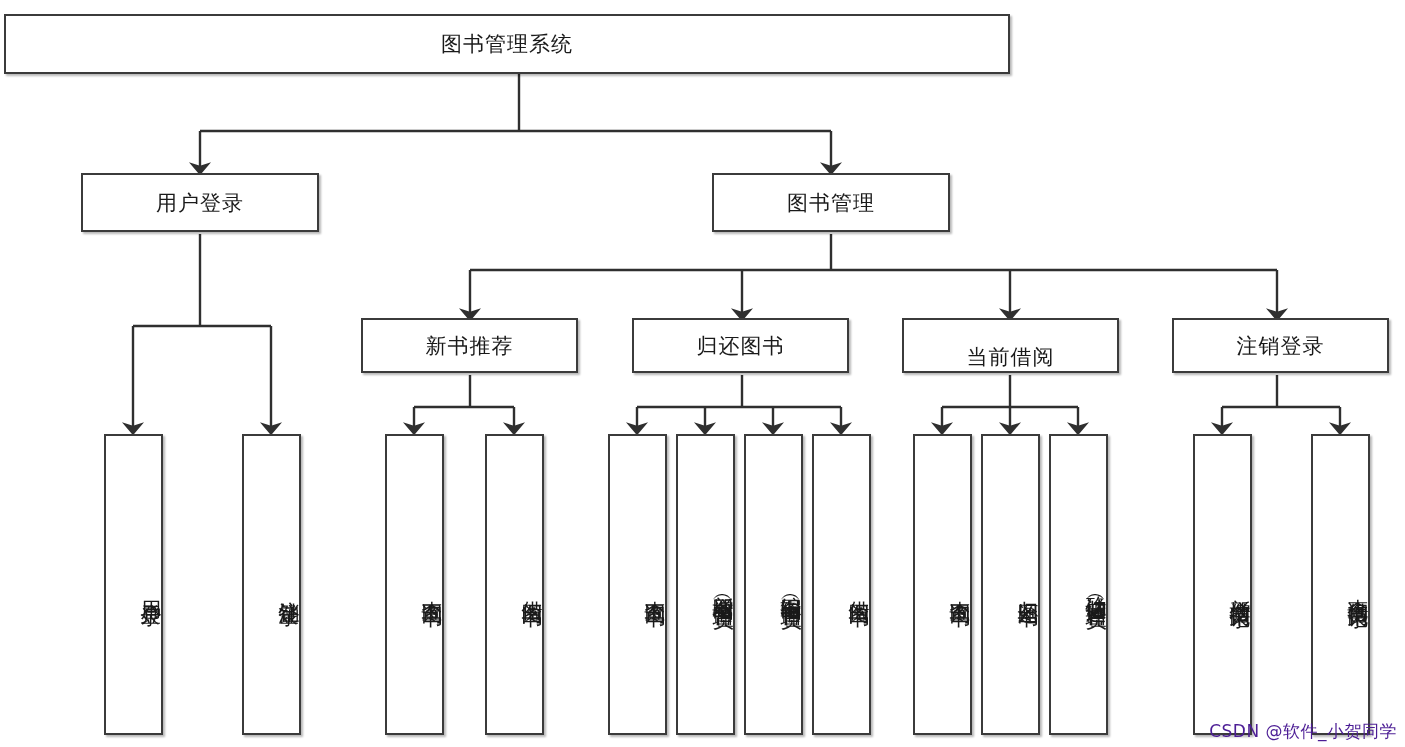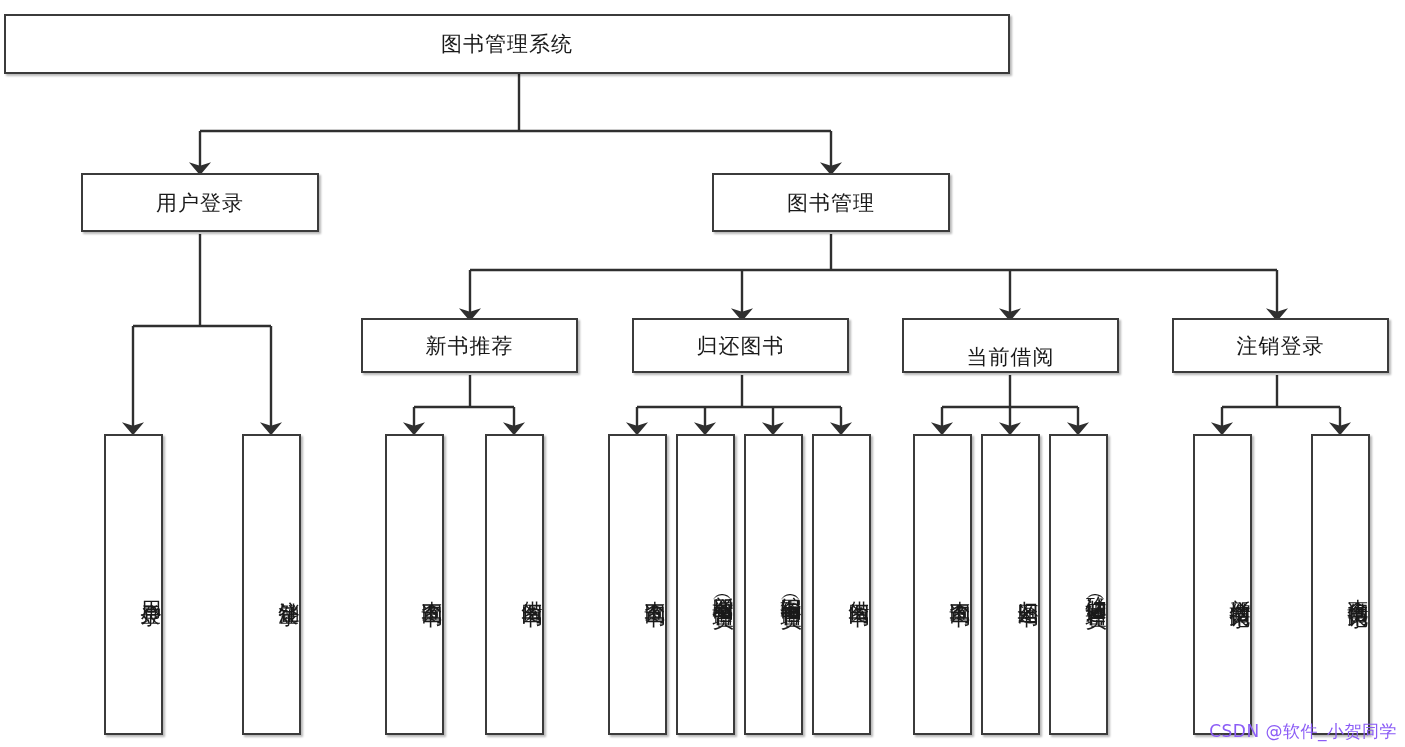--- a/index.html
+++ b/index.html
@@ -56,21 +56,21 @@
   .lk {
     stroke: #2f2f2f;
     stroke-width: 2.4;
     fill: none;
   }
   .watermark {
     position: absolute;
     right: 8px;
     bottom: 4px;
     font-size: 17px;
-    color: #8b5cf6;
+    color: #4c1d95;
     letter-spacing: 0.5px;
     white-space: nowrap;
   }
 </style>
 </head>
 <body>
 
 <div id="canvas">
 
   <svg class="links" viewBox="0 0 1405 747">

